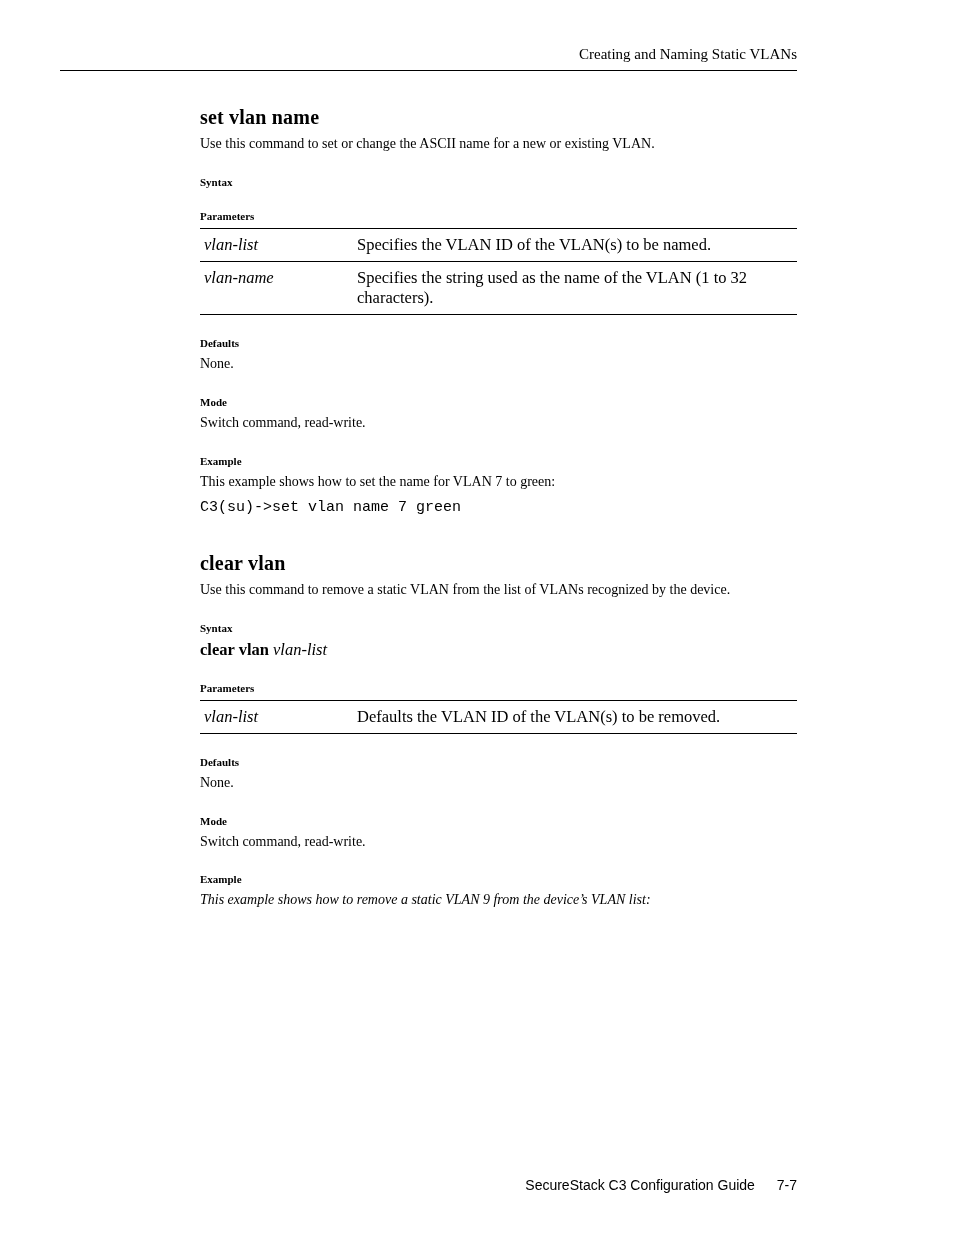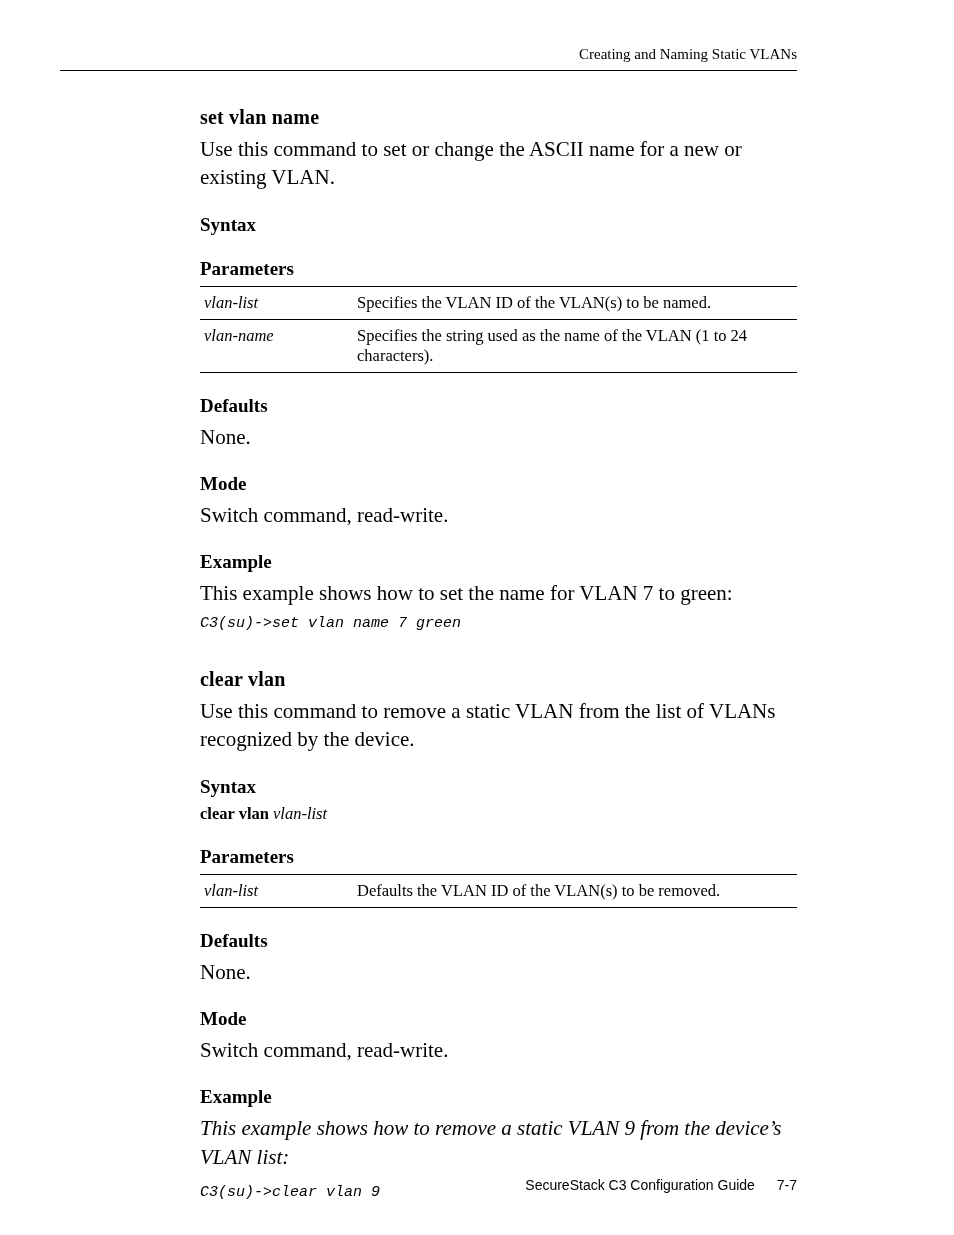--- a/index.html
+++ b/index.html
@@ -37,27 +37,27 @@
     right: 60px;
   }
   .cmd-title {
     font-weight: bold;
     font-size: 20px;
     margin-top: 6px;
     margin-bottom: 6px;
     letter-spacing: 0.2px;
   }
   .body-text {
-    font-size: 21px;
+    font-size: 14px;
     line-height: 1.35;
     margin: 0 0 18px 0;
   }
   .section-h {
     font-weight: bold;
-    font-size: 19px;
+    font-size: 11px;
     margin-top: 22px;
     margin-bottom: 6px;
   }
   .syntax-line {
     font-size: 16.5px;
     margin-bottom: 18px;
   }
   .syntax-line .kw { font-weight: bold; }
   .syntax-line .arg { font-style: italic; }
   table.param {
@@ -78,21 +78,20 @@
     border-bottom: 1.5px solid #000;
   }
   table.param td.pname {
     font-style: italic;
     width: 145px;
   }
   .mono {
     font-family: "Courier New", Courier, monospace;
     font-size: 15px;
     line-height: 1.35;
-    font-style: italic;
   }
   .example-block { margin-top: 4px; }
   .spacer-med { height: 28px; }
   .footer {
     position: absolute;
     bottom: 42px;
     right: 60px;
     font-size: 14px;
     color: #000;
     font-family: Arial, Helvetica, sans-serif;
@@ -116,21 +115,21 @@
 
     <div class="section-h">Parameters</div>
     <table class="param">
       <tbody>
           <tr class="toprow">
         <td class="pname">vlan-list</td>
         <td>Specifies the VLAN ID of the VLAN(s) to be named.</td>
       </tr>
       <tr class="lastrow">
         <td class="pname">vlan-name</td>
-        <td>Specifies the string used as the name of the VLAN (1 to 24 characters).</td>
+        <td>Specifies the string used as the name of the VLAN (1 to 32 characters).</td>
       </tr>
     </tbody>
       </table>
 
     <div class="section-h">Defaults</div>
     <p class="body-text">None.</p>
 
     <div class="section-h">Mode</div>
     <p class="body-text">Switch command, read-write.</p>
 
@@ -161,21 +160,20 @@
       </table>
 
     <div class="section-h">Defaults</div>
     <p class="body-text">None.</p>
 
     <div class="section-h">Mode</div>
     <p class="body-text">Switch command, read-write.</p>
 
     <div class="section-h">Example</div>
     <p class="body-text" style="margin-bottom:12px;font-style:italic;">This example shows how to remove a static VLAN 9 from the device’s VLAN list:</p>
-    <div class="mono example-block">C3(su)-&gt;clear vlan 9</div>
 
   </div>
 
   <div class="footer">
     <span>SecureStack C3 Configuration Guide</span>
     <span class="pgnum">7-7</span>
   </div>
 
 </div>
 

